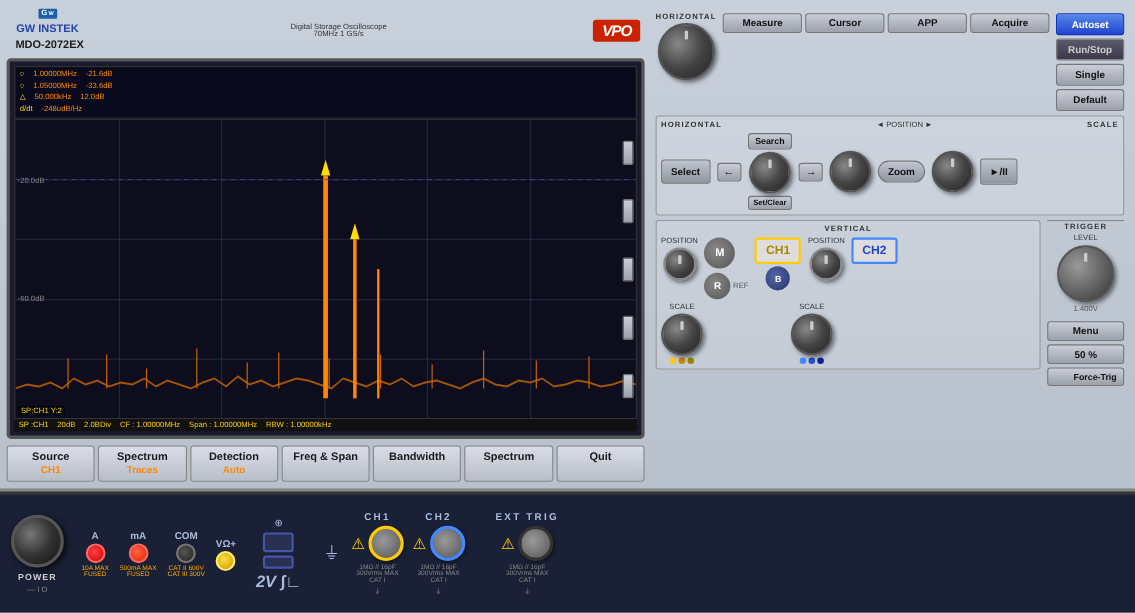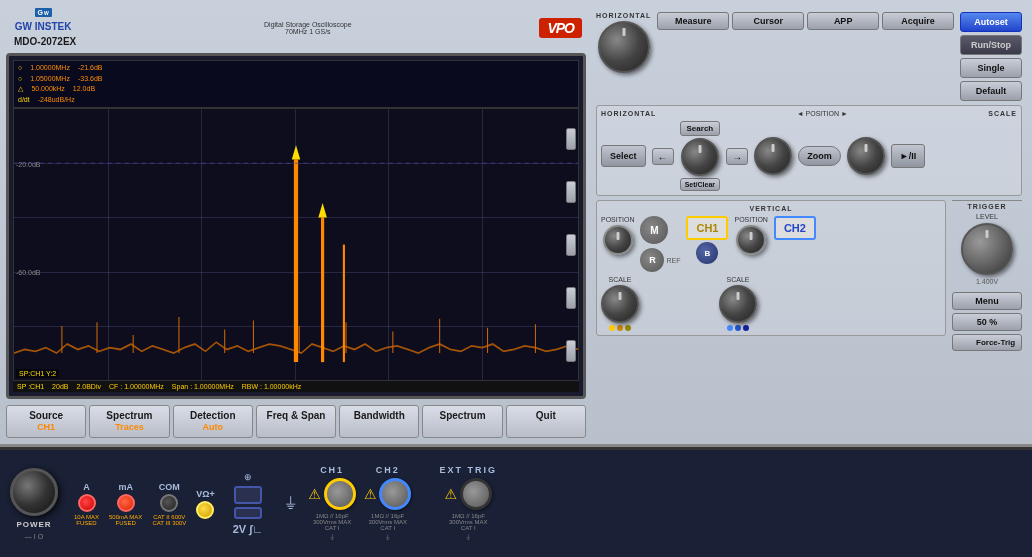--- a/index.html
+++ b/index.html
@@ -851,21 +851,21 @@
       <div class="input-jack-yellow"></div>
     </div>
   </div>
 
   <div style="display:flex;flex-direction:column;align-items:center;gap:4px;margin:0 10px;">
     <div style="color:#aabbdd;font-size:9px;">⊕</div>
     <div style="display:flex;flex-direction:column;gap:3px;">
       <div class="usb-port"></div>
       <div class="usb-port" style="height:12px;"></div>
     </div>
-    <div style="color:#aabbdd;font-size:11px;font-weight:bold;">2V ∫∟</div>
+    <div style="color:#aabbdd;font-size:15px;font-weight:bold;font-style:italic;">2V ∫∟</div>
   </div>
 
   <div style="color:#aabbdd;font-size:16px;margin:0 4px;">⏚</div>
 
   <div class="ch-section">
     <div style="color:#aabbdd;font-size:9px;font-weight:bold;letter-spacing:2px;">CH1</div>
     <div style="display:flex;align-items:center;gap:3px;">
       <div style="color:#ffcc00;font-size:14px;">⚠</div>
       <div class="bnc-connector knob-ring-yellow"></div>
     </div>

